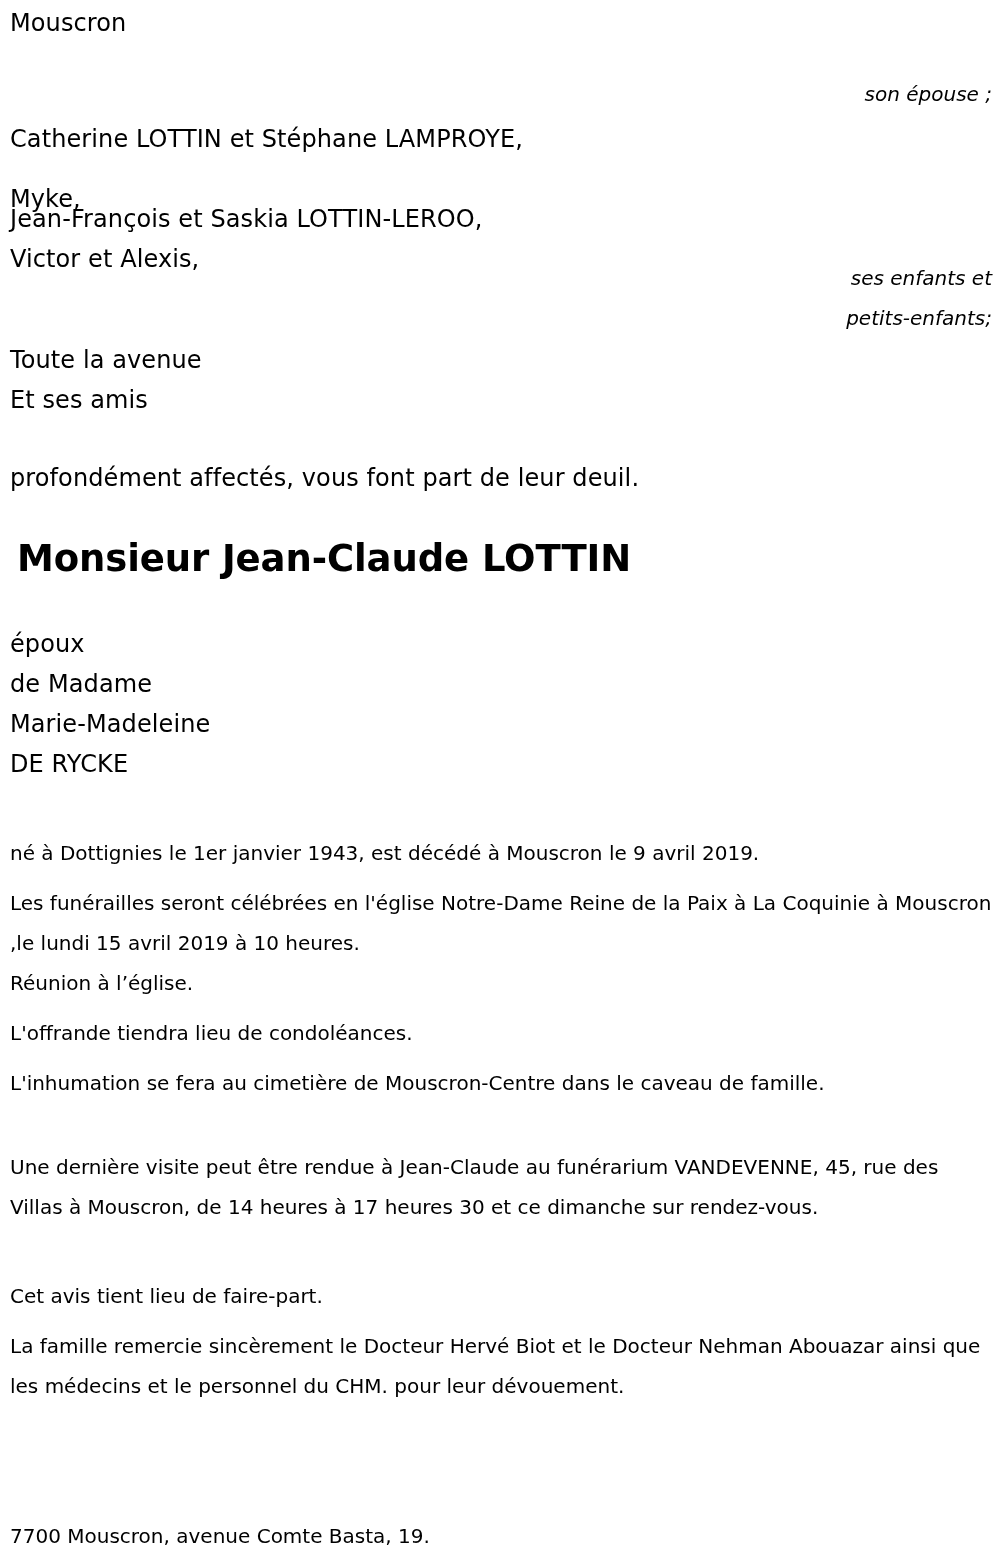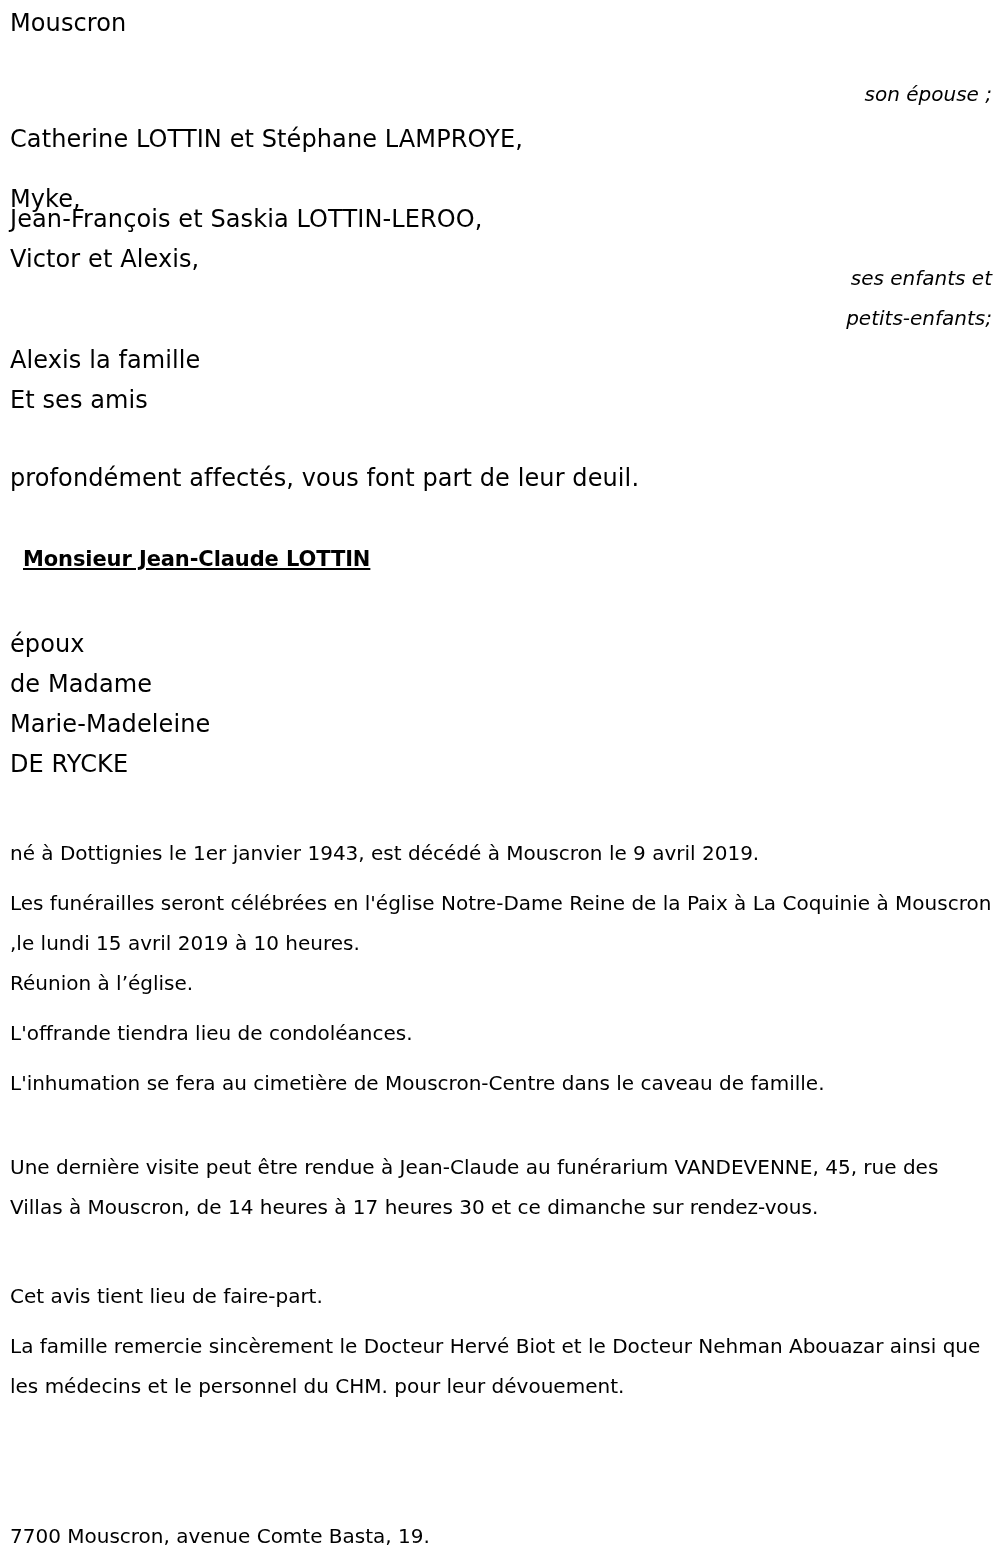--- a/index.html
+++ b/index.html
@@ -42,27 +42,26 @@
     font-size: 20px;
     line-height: 28px;
     font-style: italic;
     white-space: nowrap;
     text-align: right;
   }
 
   
   .deceased-name {
     position: absolute;
-    left: 23px;
-    font-size: 21px;
+    left: 17px;
+    font-size: 37px;
     line-height: 38px;
     font-weight: bold;
     white-space: nowrap;
     letter-spacing: -0.1px;
-    text-decoration: underline;
   }
 
   
   .para {
     position: absolute;
     left: 10px;
     width: 982px;
     font-size: 20px;
     line-height: 40px;
   }
@@ -82,21 +81,21 @@
   <div class="line" style="top:164px;margin-top:20px;">Myke,</div>
 
   <div class="line" style="top:204px;">Jean-François et Saskia LOTTIN-LEROO,</div>
 
   <div class="line" style="top:244px;">Victor et Alexis,</div>
 
   <div class="qualifier" style="top:264px;">ses enfants et</div>
 
   <div class="qualifier" style="top:304px;">petits-enfants;</div>
 
-  <div class="line" style="top:345px;">Alexis la famille</div>
+  <div class="line" style="top:345px;">Toute la avenue</div>
 
   <div class="line" style="top:385px;">Et ses amis</div>
 
   <div class="line" style="top:463px;">profondément affectés, vous font part de leur deuil.</div>
 
   <div class="deceased-name" style="top:540px;">Monsieur Jean-Claude LOTTIN</div>
 
   <div class="line" style="top:629px;">époux</div>
 
   <div class="line" style="top:669px;text-align:right;">de Madame</div>

